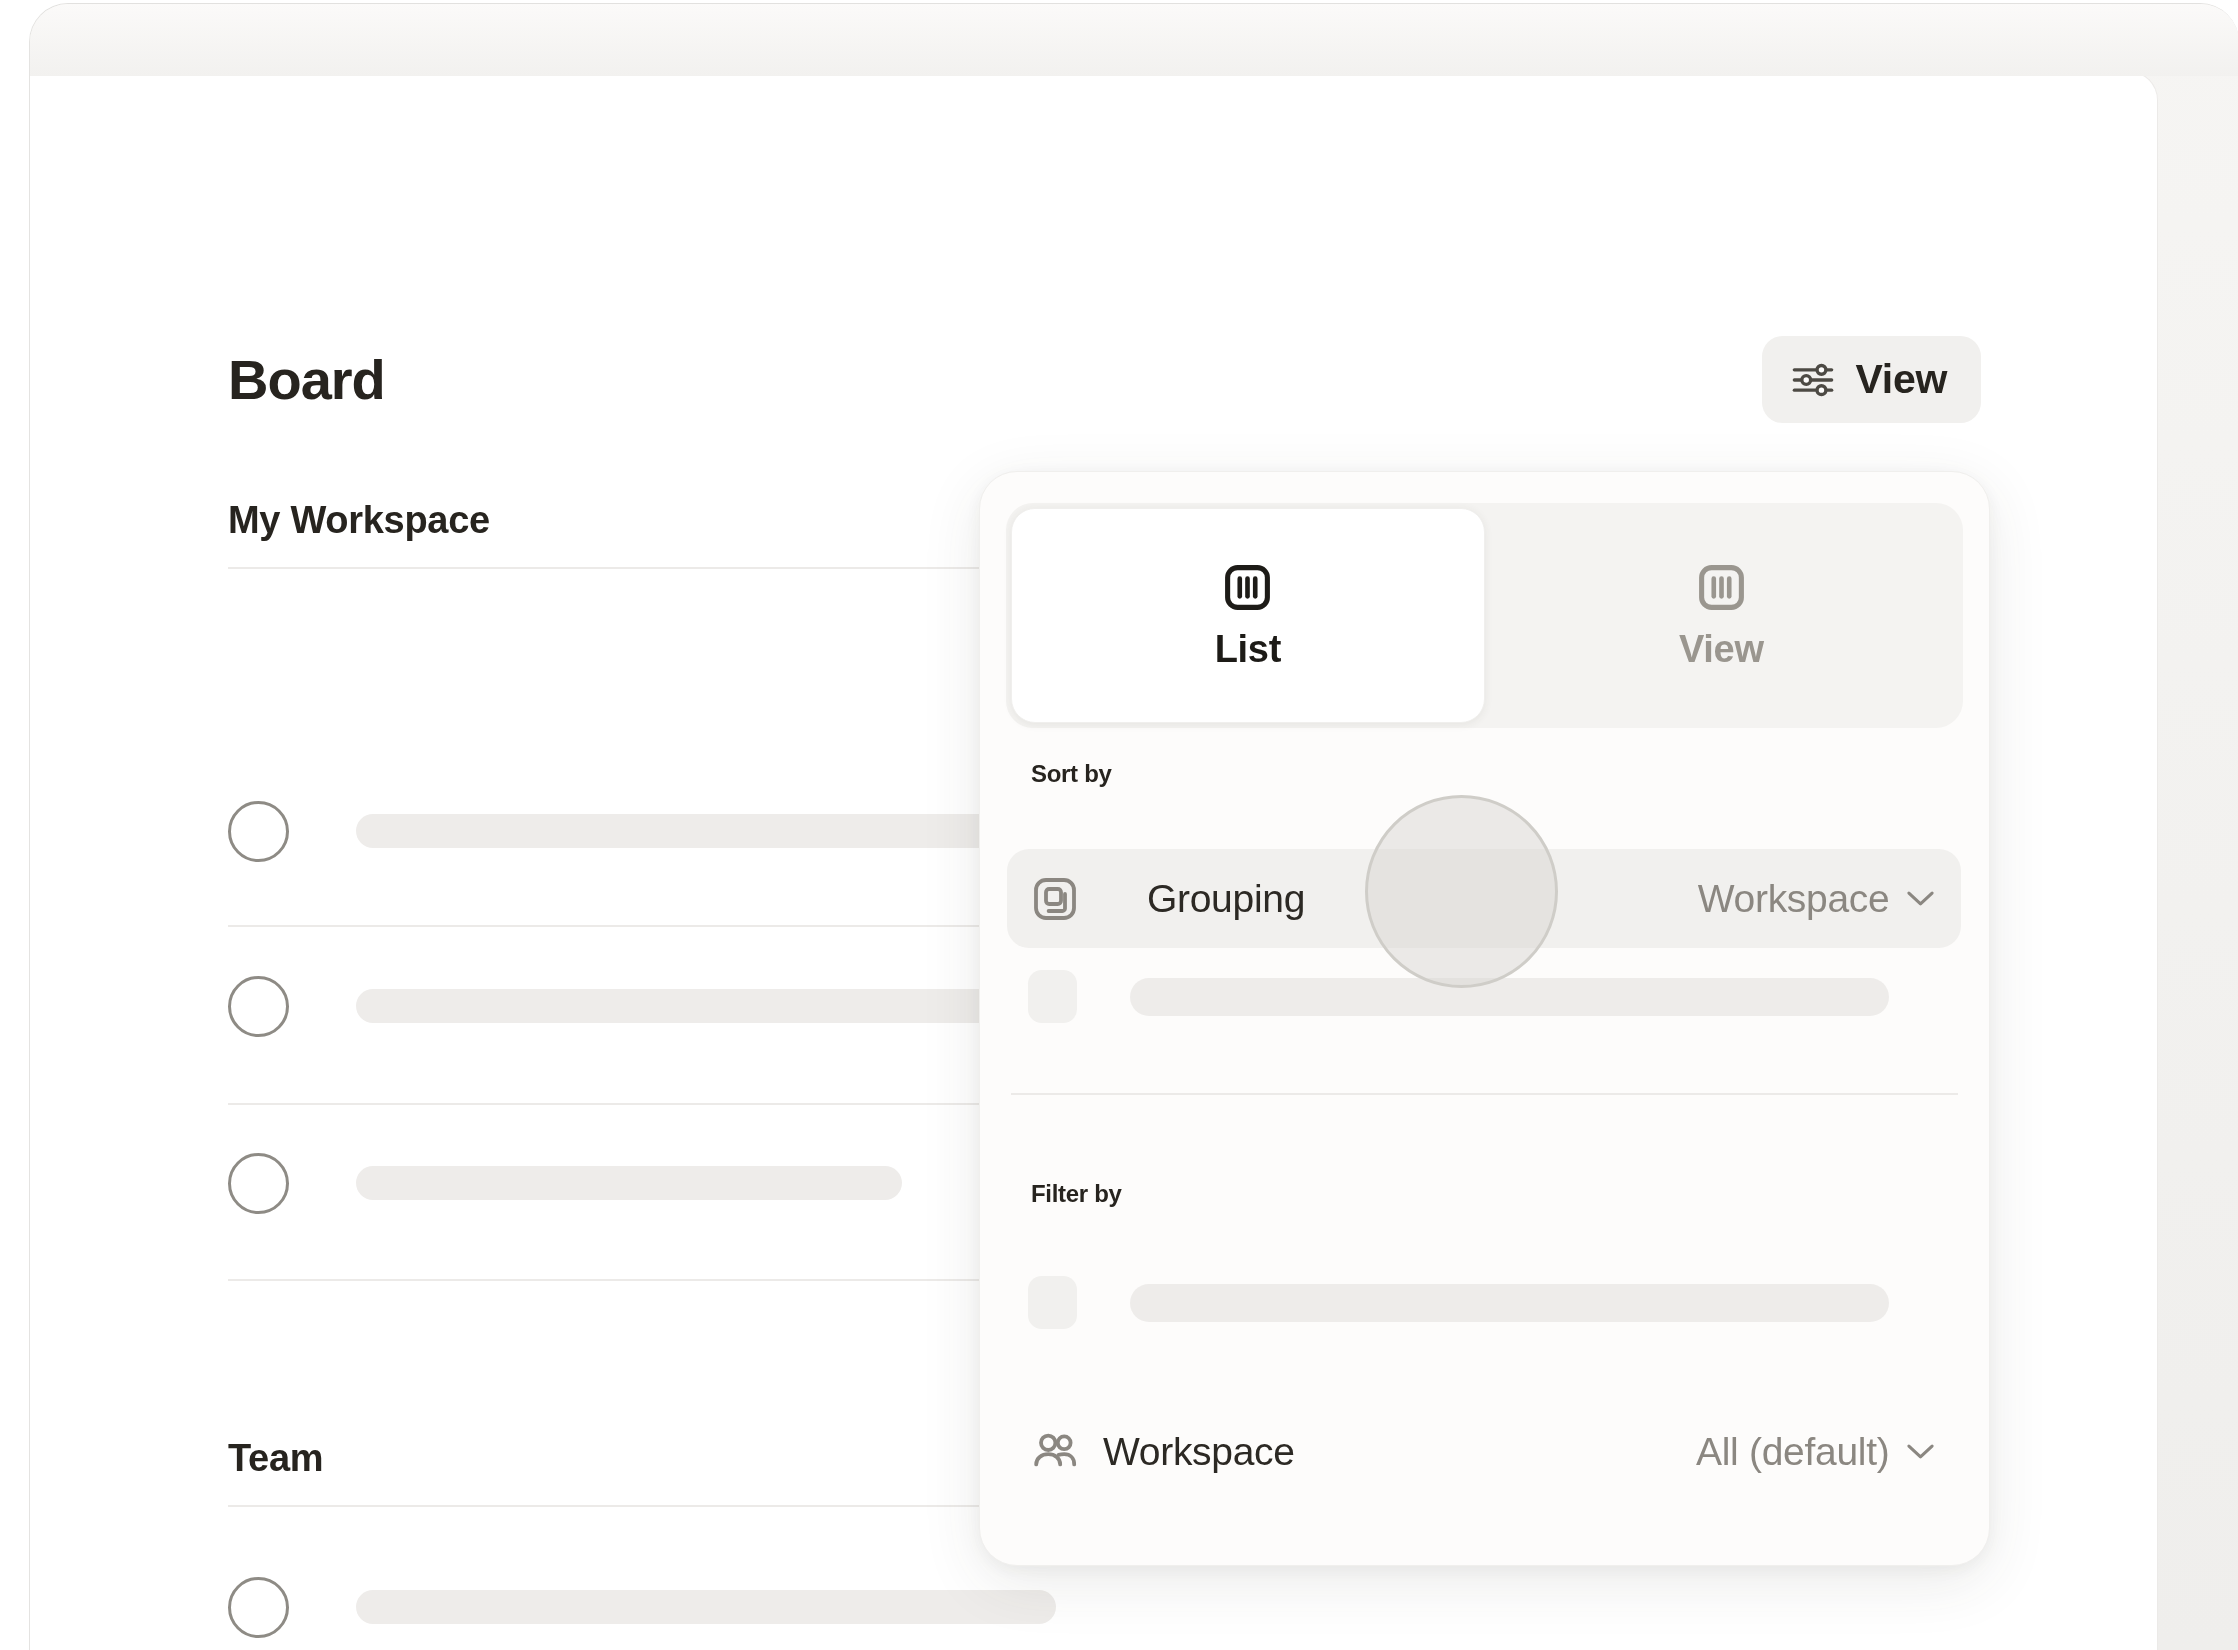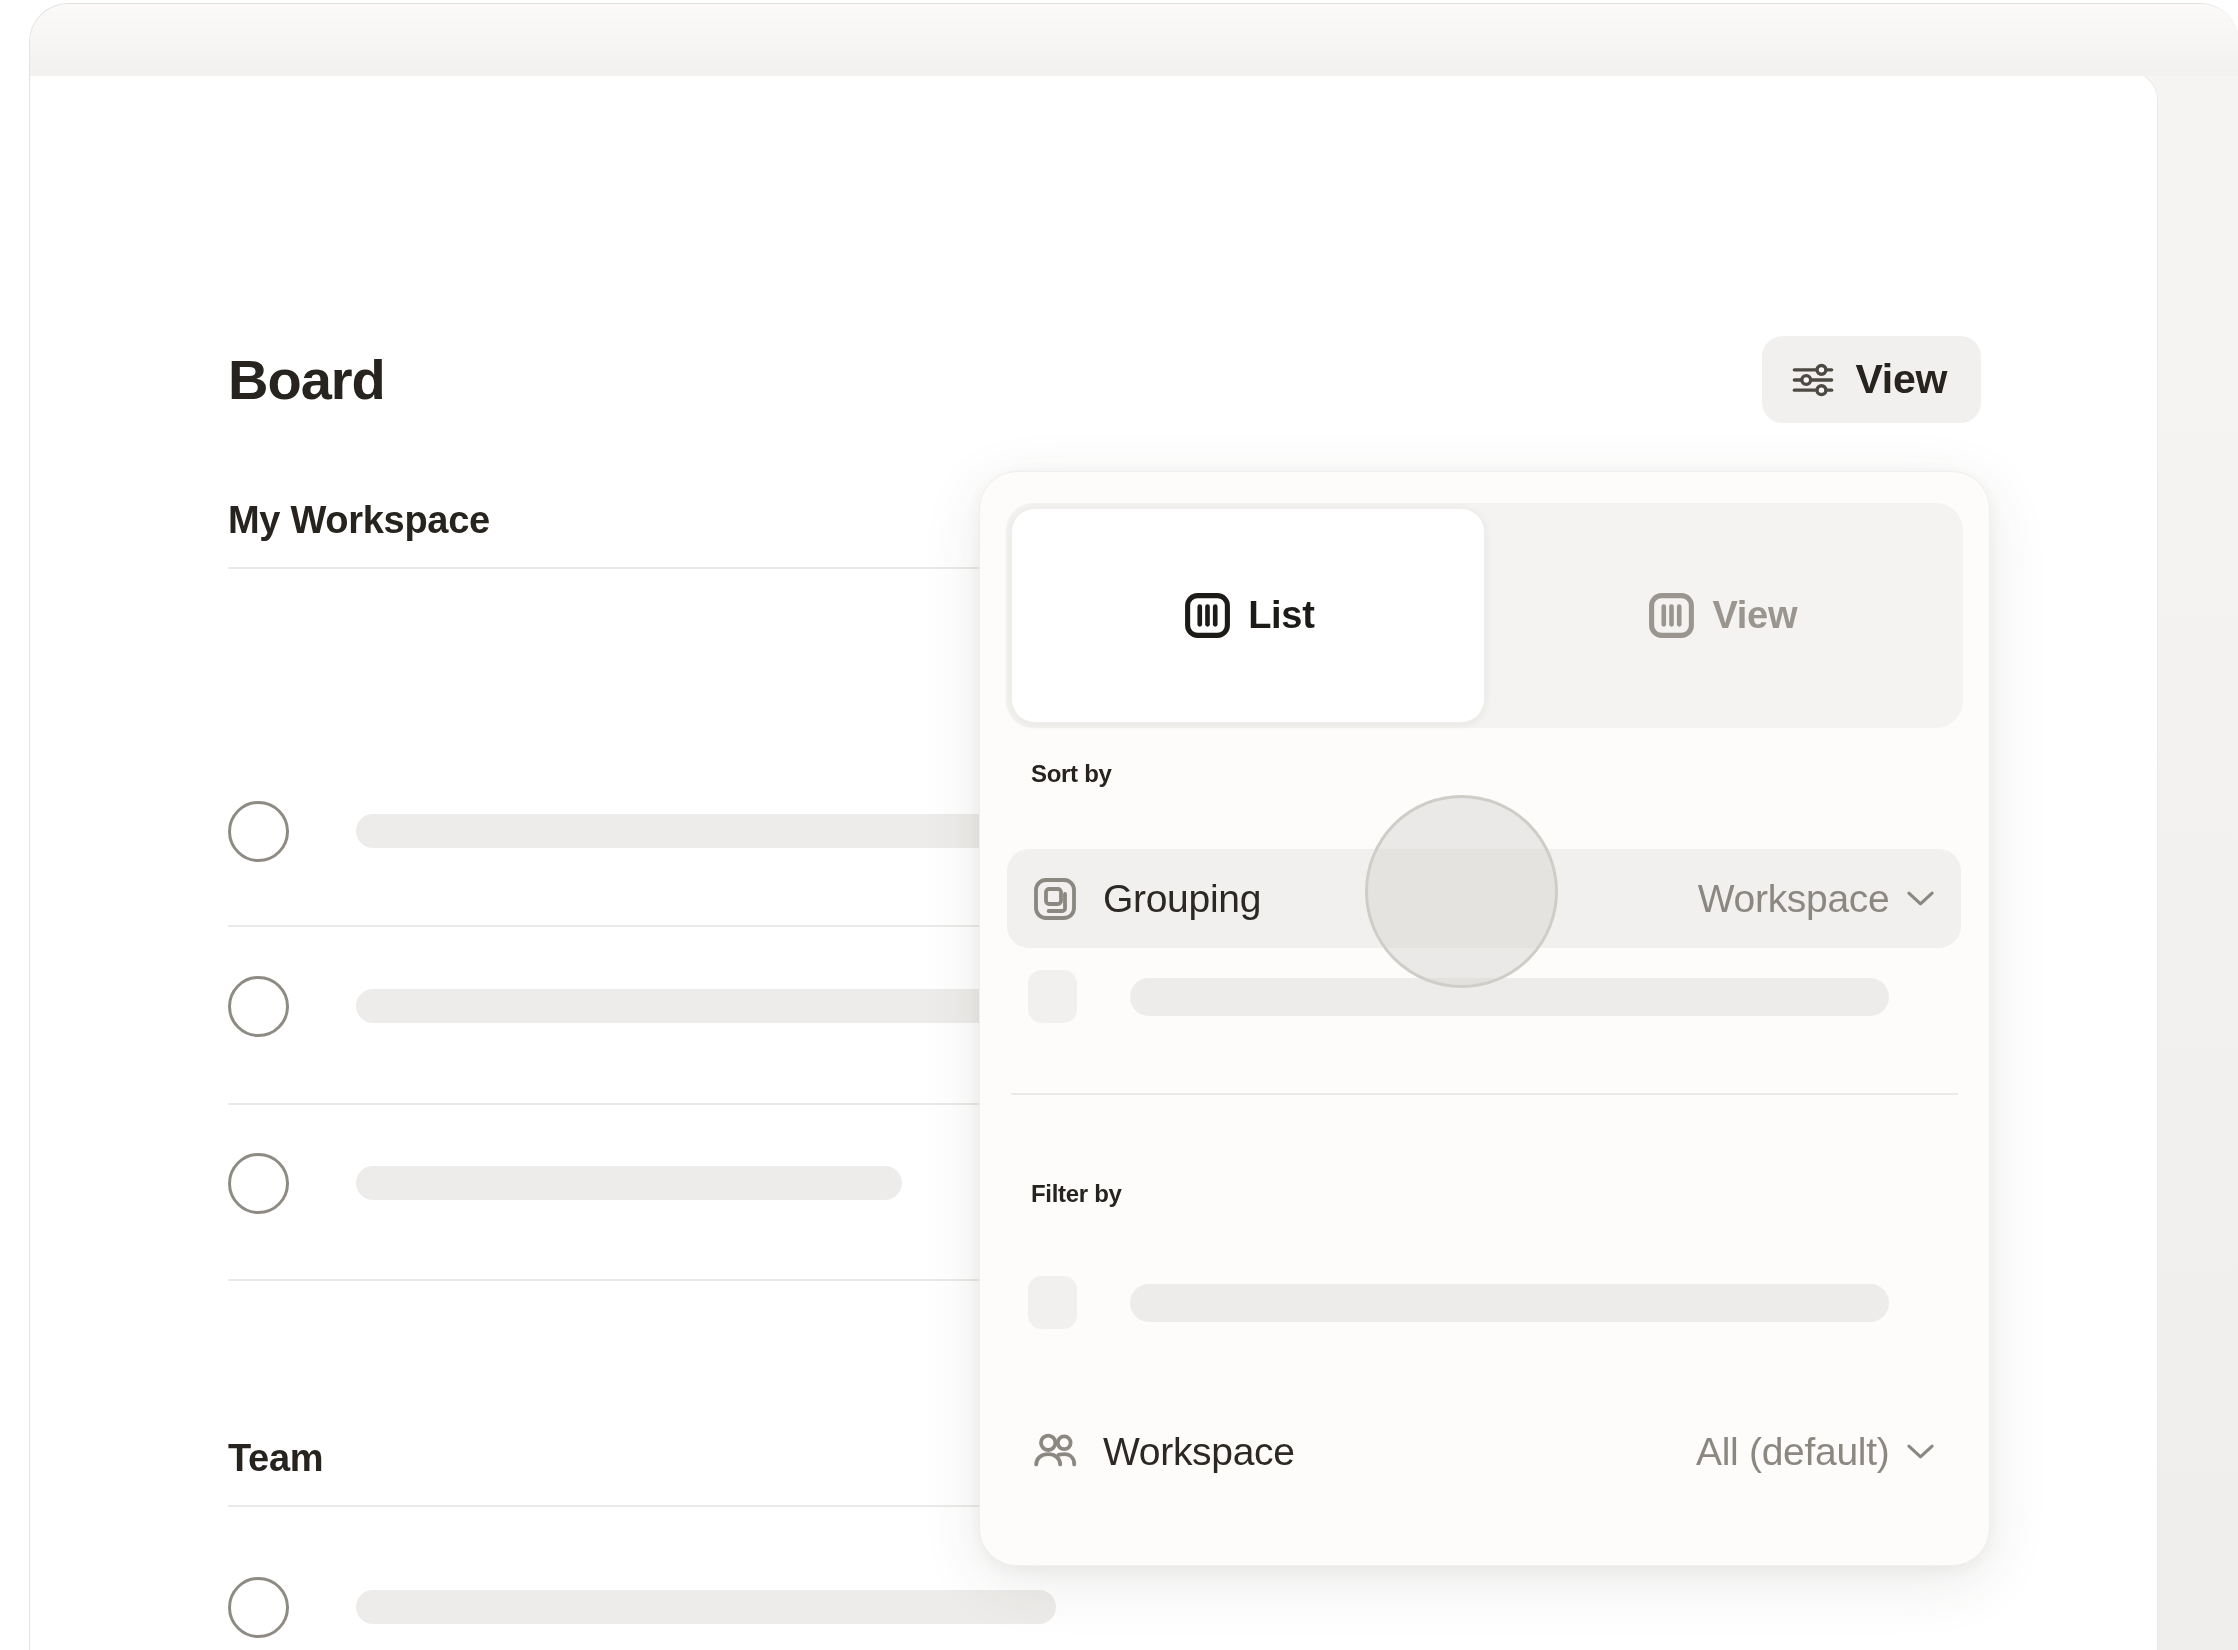--- a/index.html
+++ b/index.html
@@ -158,20 +158,21 @@
     height: 225px;
     background: #f4f3f1;
     border-radius: 27px;
     display: flex;
     padding: 5.1px;
   }
   .seg-item {
     flex: 1;
     border-radius: 24px;
     display: flex;
+    flex-direction: column;
     align-items: center;
     justify-content: center;
     gap: 14px;
     cursor: pointer;
     background: transparent;
     border: none;
   }
   .seg-item.active {
     background: #ffffff;
     box-shadow: 0 1.7px 8.5px rgba(60,55,45,0.07);
@@ -352,21 +353,21 @@
           <line x1="12" y1="8" x2="12" y2="16" stroke="#9a968f" stroke-width="2.1" stroke-linecap="round"></line>
           <line x1="15.5" y1="8" x2="15.5" y2="16" stroke="#9a968f" stroke-width="2.1" stroke-linecap="round"></line>
         </svg>
       </span>
       <span class="seg-label">View</span>
     </div>
   </div>
 
   <div class="panel-head" style="top:288px;">Sort by</div>
 
-  <div class="opt-row filled" style="top:377px;">
+  <div class="opt-row filled" style="top:377px;gap:44px;">
     <span>
       <svg class="opt-icon" viewBox="0 0 24 24" fill="none">
         <rect x="2.5" y="2.5" width="19" height="19" rx="5" stroke="#8b8781" stroke-width="1.9"></rect>
         <rect x="7.5" y="7" width="7.5" height="7.5" rx="1.6" stroke="#8b8781" stroke-width="1.9"></rect>
         <path d="M17 9.5v7.2a1.3 1.3 0 0 1-1.3 1.3H8.8" stroke="#8b8781" stroke-width="1.9" stroke-linecap="round"></path>
       </svg>
     </span>
     <span class="opt-label">Grouping</span>
     <span class="opt-value">
       <span>Workspace</span>

